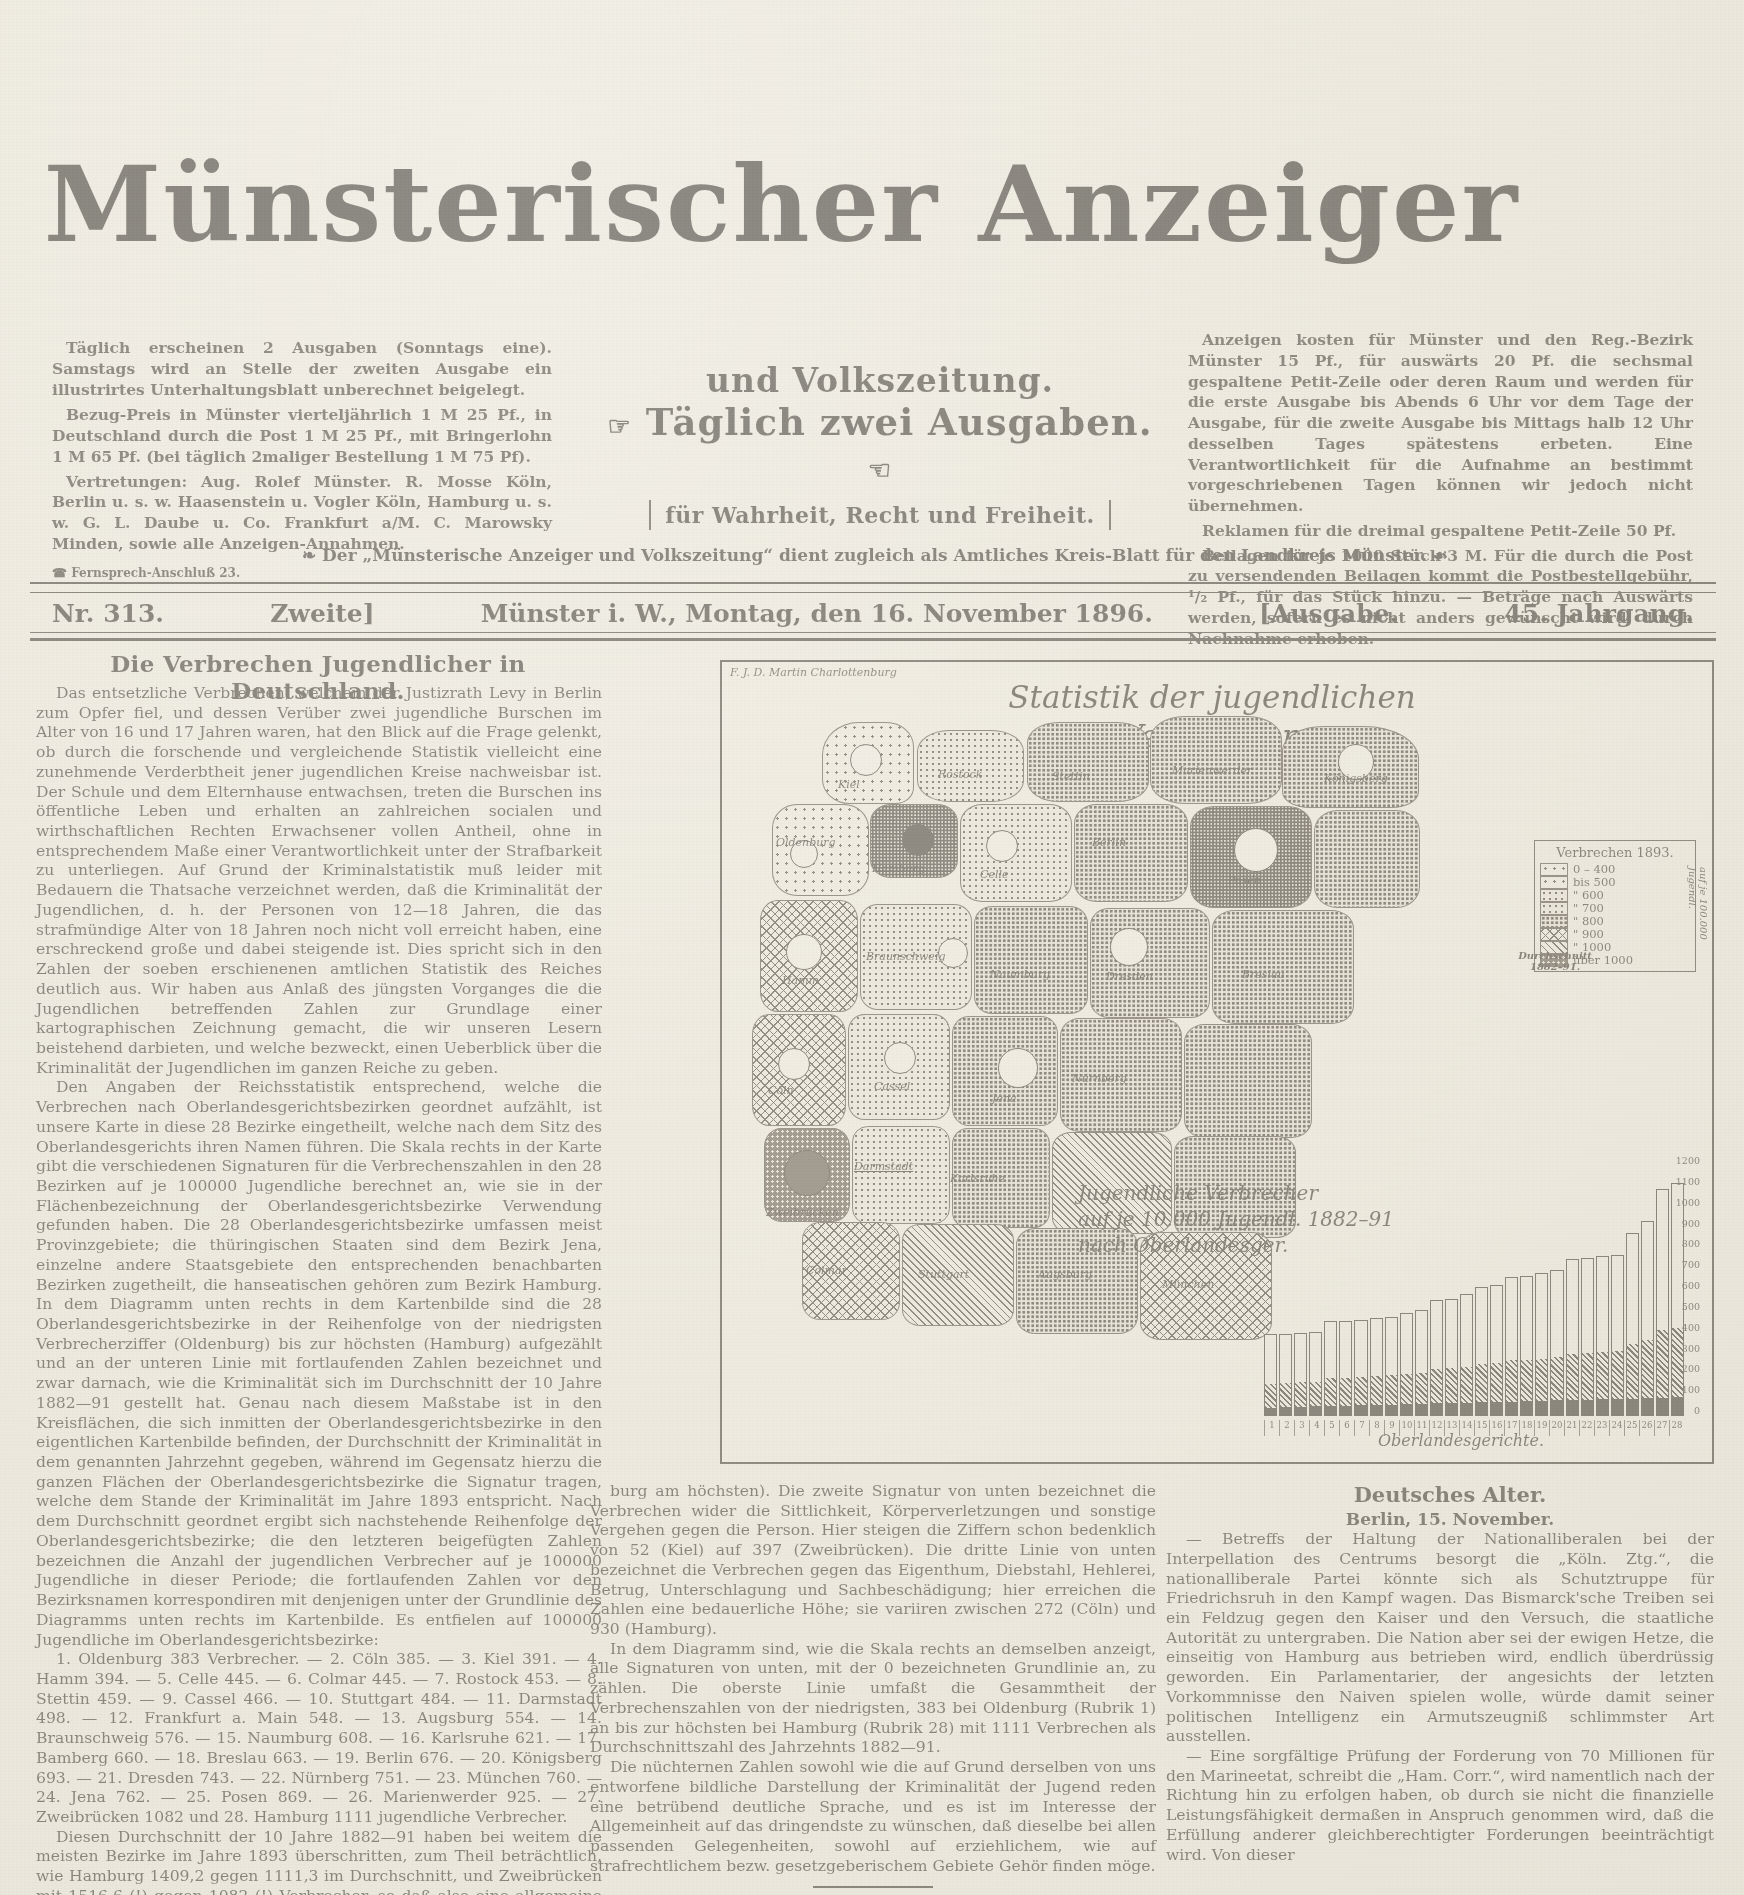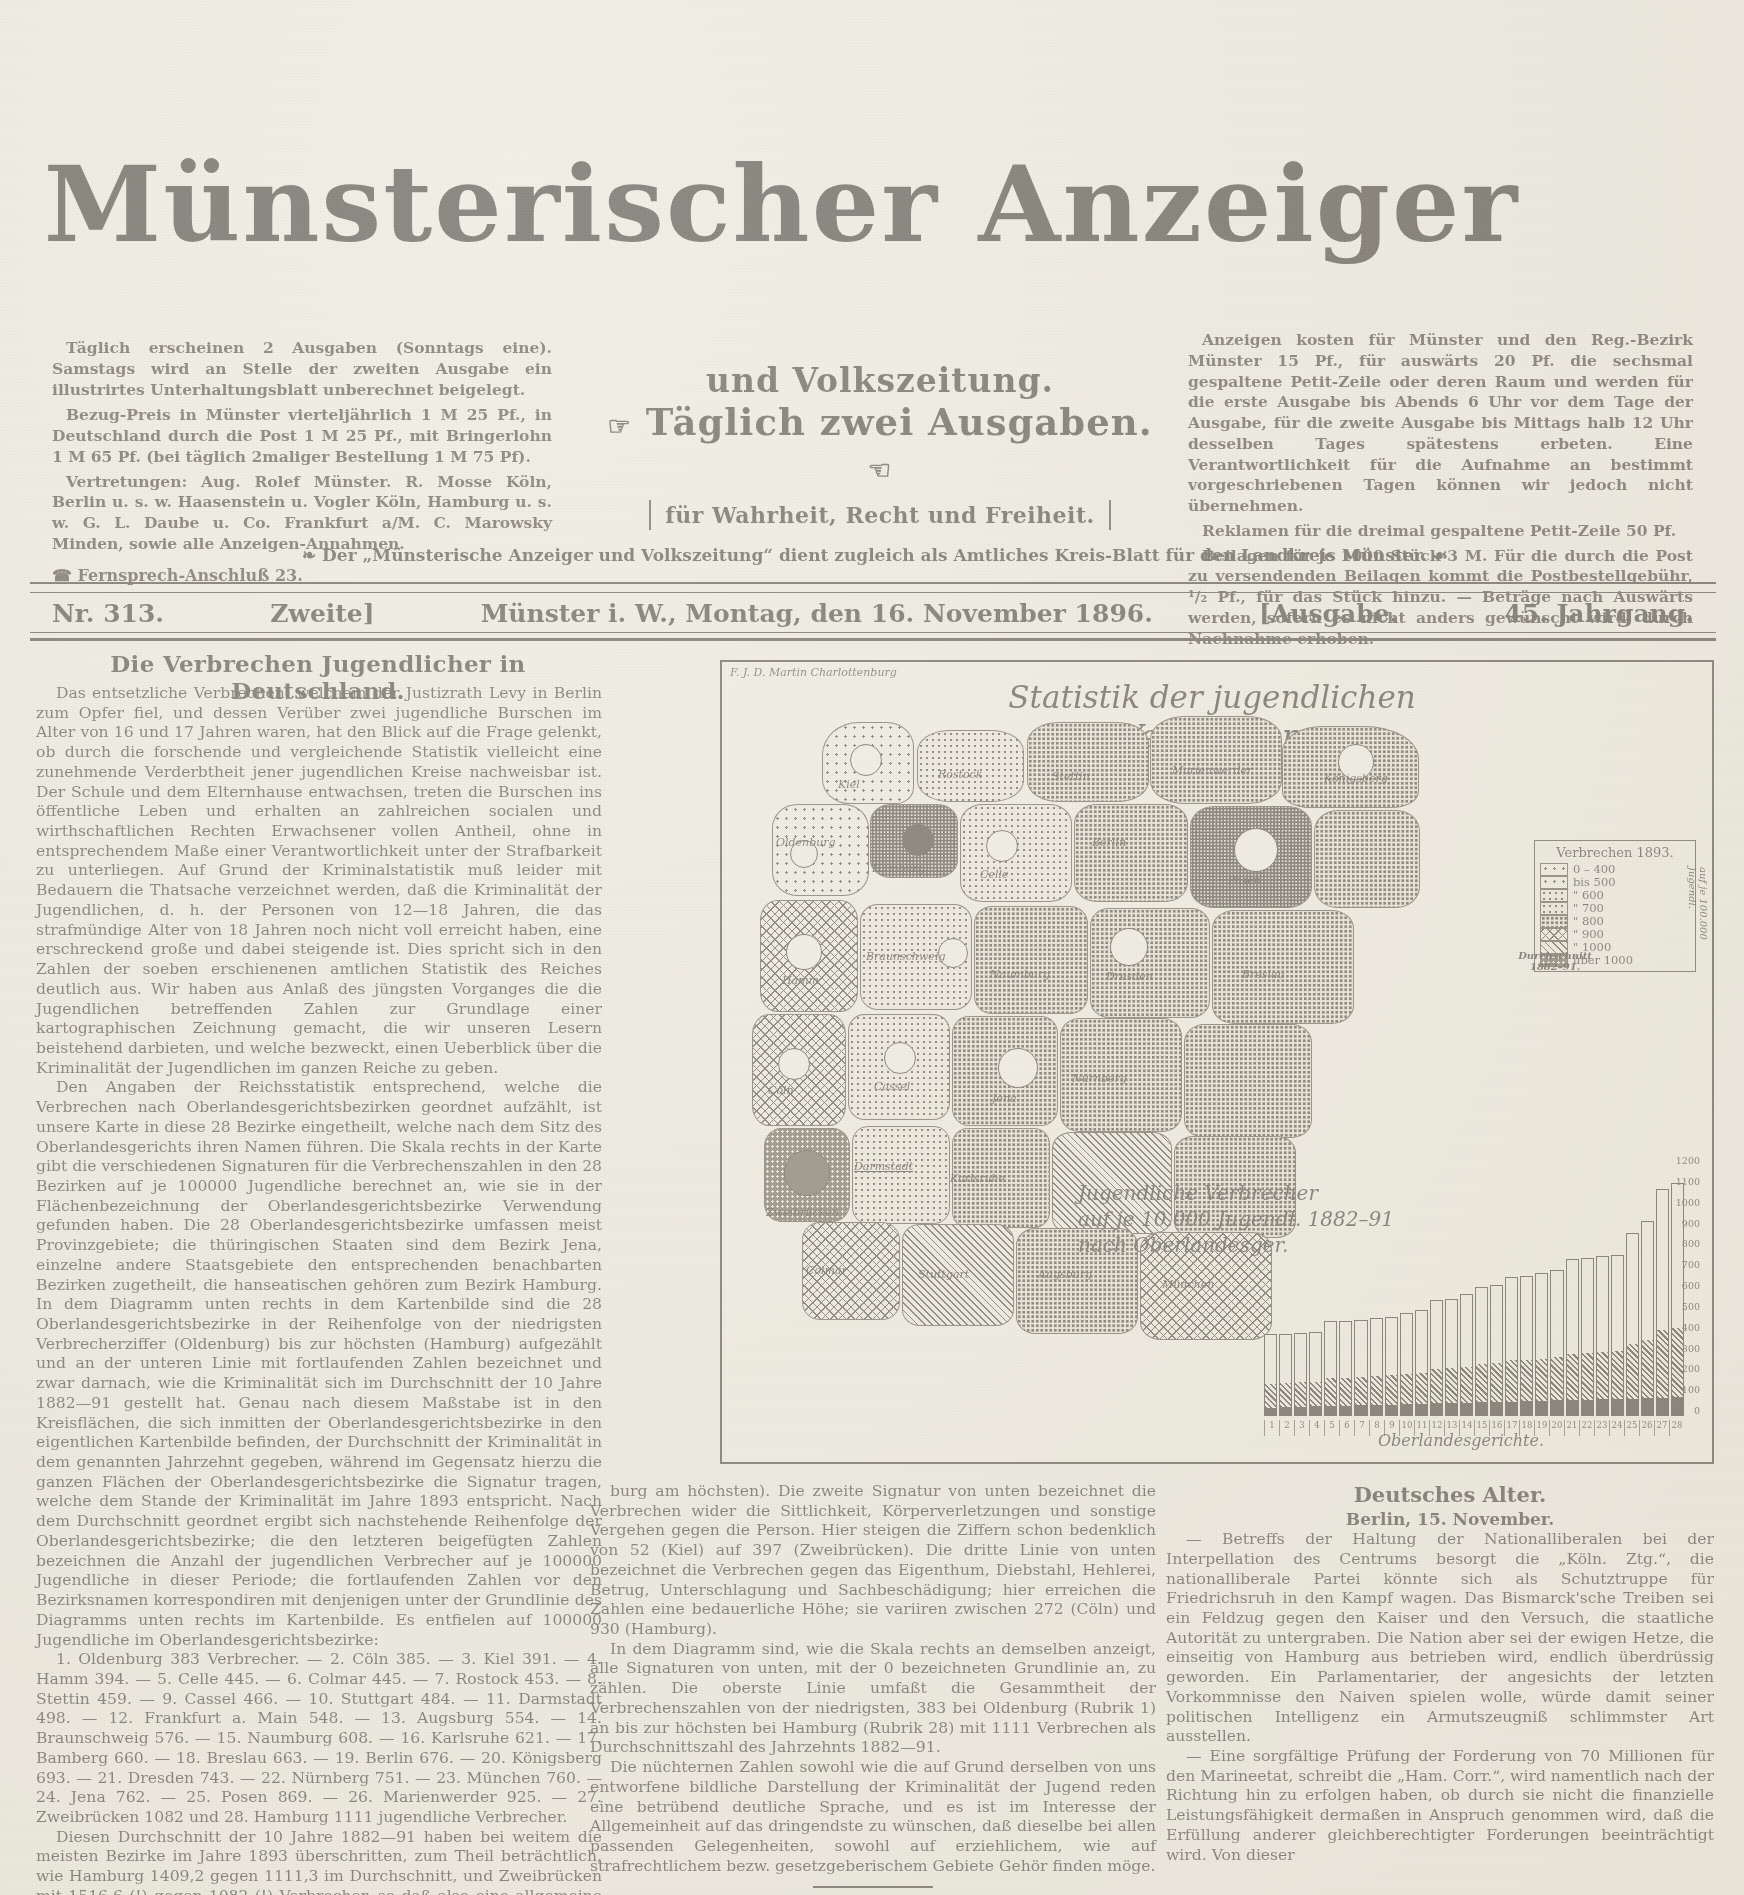--- a/index.html
+++ b/index.html
@@ -55,21 +55,21 @@
     font-size:15.5px;line-height:1.35;font-weight:bold;color:#211c14;
     text-align:justify;
   }
   .col-left-info p{margin:0 0 4px 0;text-indent:14px;}
   .col-right-info{
     position:absolute;left:1188px;top:330px;width:505px;
     font-size:15.5px;line-height:1.34;font-weight:bold;color:#211c14;
     text-align:justify;
   }
   .col-right-info p{margin:0 0 4px 0;text-indent:14px;}
-  .phone{margin-top:10px;font-size:16px;}
+  .phone{margin-top:10px;font-size:12px;}
 
   .amtsblatt{
     position:absolute;left:250px;top:545px;width:1250px;text-align:center;
     font-size:17px;font-weight:bold;
   }
 
   .rule{position:absolute;background:#1d1912;}
   .rule1{left:30px;top:582px;width:1686px;height:2px;}
   .rule2{left:30px;top:592px;width:1686px;height:1px;}
   .rule3{left:30px;top:632px;width:1686px;height:1px;}

